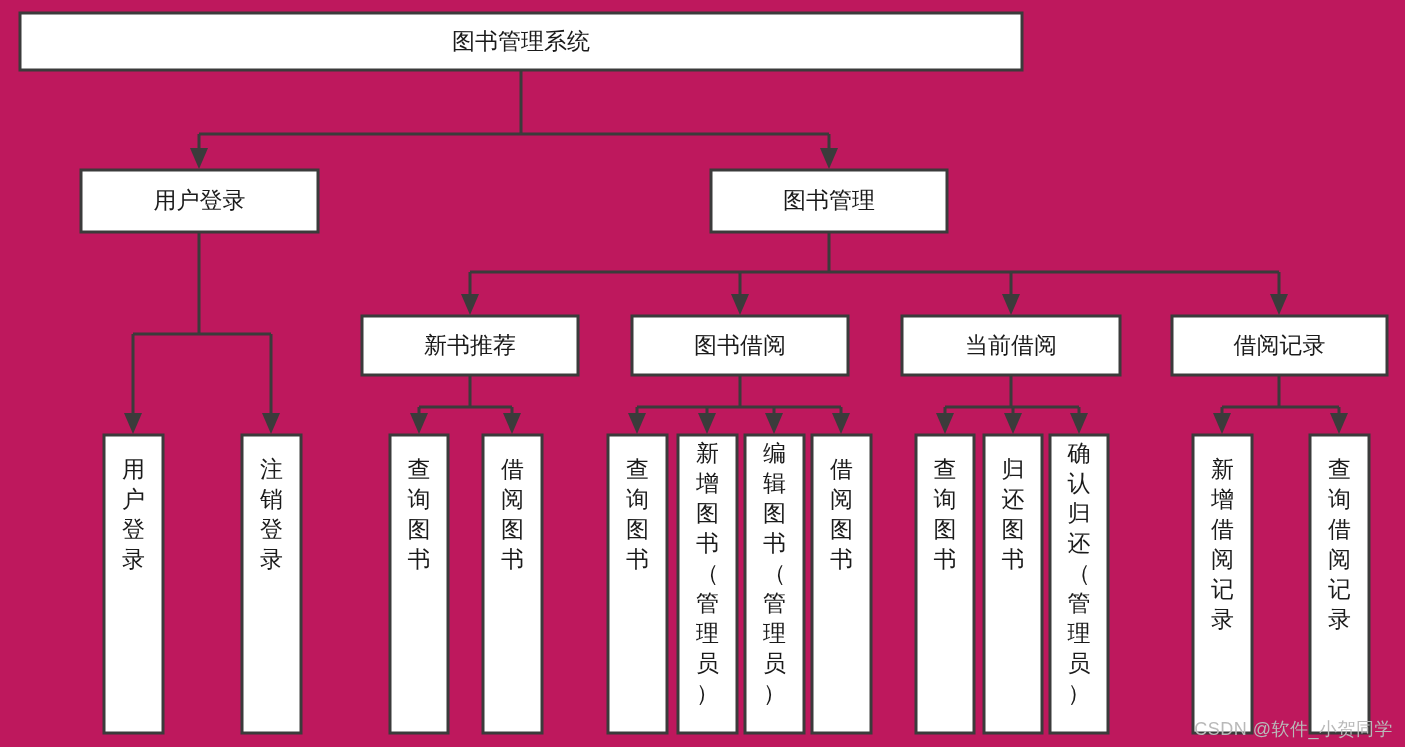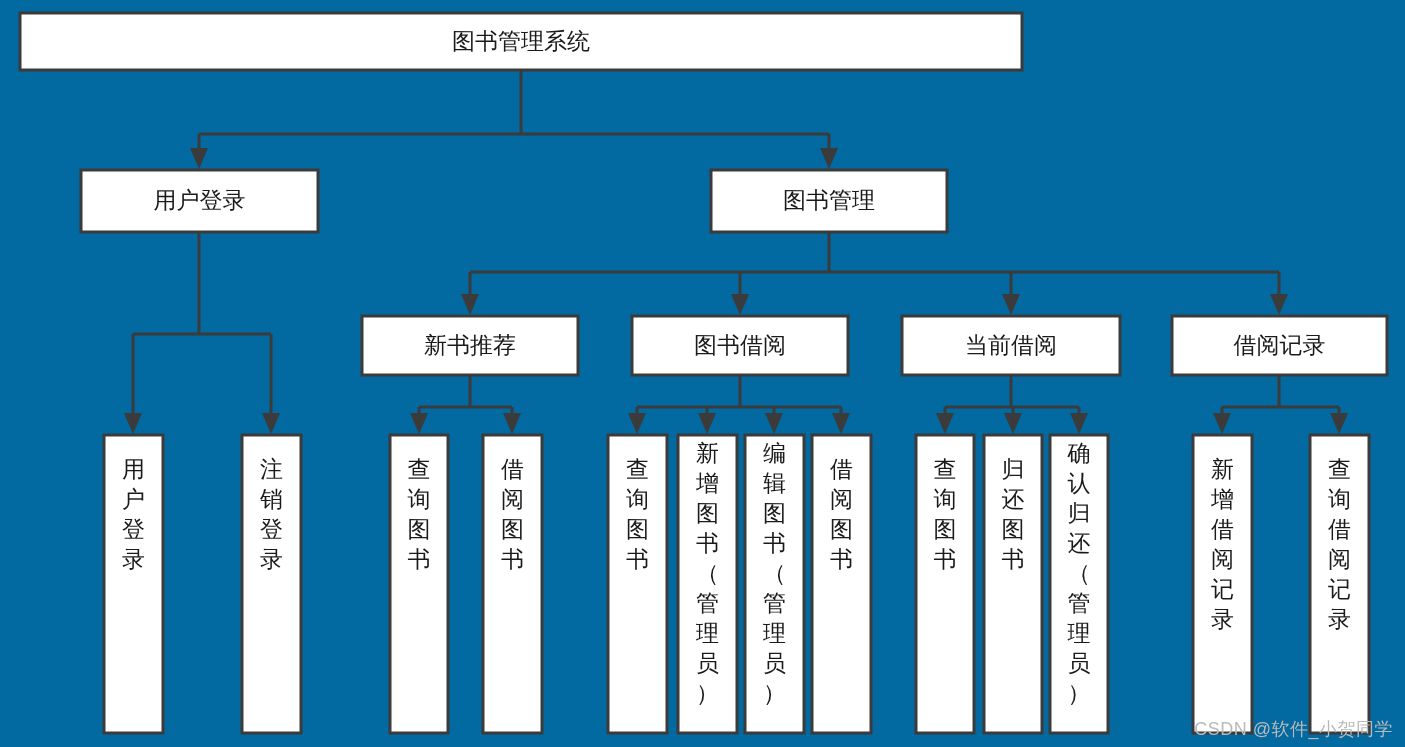--- a/index.html
+++ b/index.html
@@ -8,21 +8,21 @@
     padding: 0;
     background: #ffffff;
   }
   body {
     font-family: "Liberation Sans", "DejaVu Sans", sans-serif;
   }
   #diagram-root {
     position: relative;
     width: 1405px;
     height: 747px;
-    background: #0369a1;
+    background: #be185d;
     overflow: hidden;
   }
   svg.diagram-canvas {
     position: absolute;
     left: 0;
     top: 0;
     width: 1405px;
     height: 747px;
     display: block;
   }

